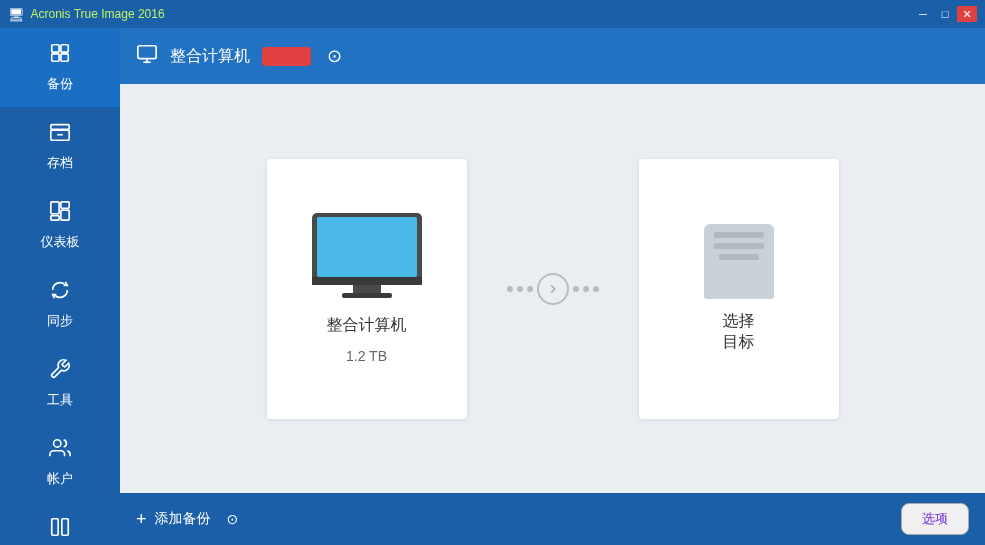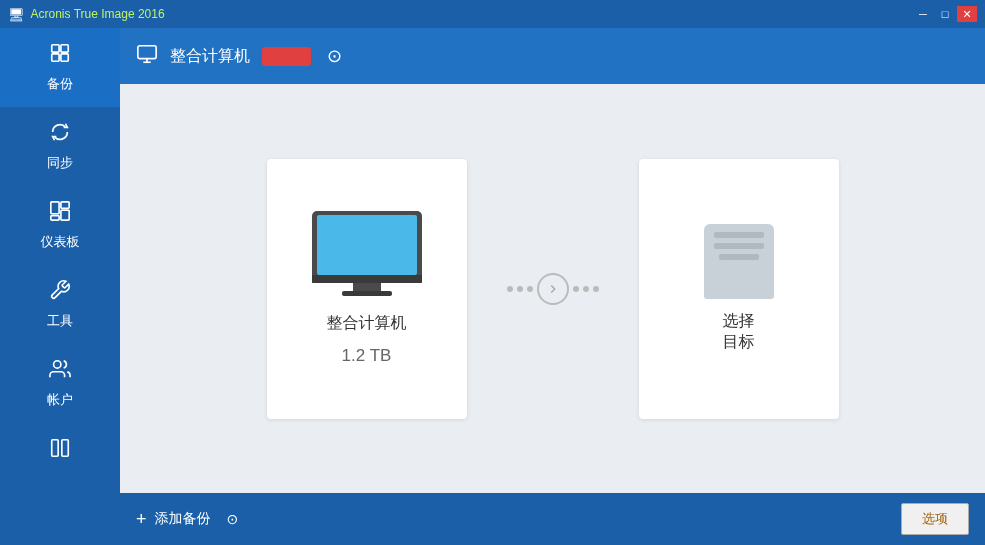--- a/index.html
+++ b/index.html
@@ -219,25 +219,25 @@
 
     .bottom-right {
       margin-left: auto;
       display: flex;
       align-items: center;
       gap: 12px;
     }
     .options-btn {
       border: 1px solid #aaa;
       background: #f0f0f0;
-      color: #a16207;
+      color: #6d28d9;
       padding: 6px 20px;
       font-size: 13px;
       cursor: pointer;
-      border-radius: 2px;
+      border-radius: 8px;
     }
 
     
     .icon-svg {
       width: 22px;
       height: 22px;
       fill: none;
       stroke: white;
       stroke-width: 1.8;
     }
@@ -266,43 +266,53 @@
         <svg class="icon-svg" viewBox="0 0 24 24">
           <rect x="3" y="3" width="8" height="8" rx="1"></rect>
           <rect x="13" y="3" width="8" height="8" rx="1"></rect>
           <rect x="3" y="13" width="8" height="8" rx="1"></rect>
           <rect x="13" y="13" width="8" height="8" rx="1"></rect>
         </svg>
       </span>
       <span class="sidebar-label">备份</span>
     </div>
 
+    <div class="sidebar-item">
+      <span class="sidebar-icon">
+        <svg class="icon-svg" viewBox="0 0 24 24">
+          <rect x="2" y="4" width="20" height="5" rx="1"></rect>
+          <rect x="2" y="10" width="20" height="11" rx="1"></rect>
+          <line x1="9" y1="15" x2="15" y2="15"></line>
+        </svg>
+      </span>
+      <span class="sidebar-label">存档</span>
+    </div>
+
+    <div class="sidebar-item">
+      <span class="sidebar-icon">
+        <svg class="icon-svg" viewBox="0 0 24 24">
+          <rect x="2" y="2" width="9" height="13" rx="1"></rect>
+          <rect x="13" y="2" width="9" height="7" rx="1"></rect>
+          <rect x="2" y="17" width="9" height="5" rx="1"></rect>
+          <rect x="13" y="11" width="9" height="11" rx="1"></rect>
+        </svg>
+      </span>
+      <span class="sidebar-label">仪表板</span>
+    </div>
 
     <div class="sidebar-item">
       <span class="sidebar-icon">
         <svg class="icon-svg" viewBox="0 0 24 24">
           <path d="M4 12a8 8 0 0 1 14-5.3"></path>
           <path d="M20 12a8 8 0 0 1-14 5.3"></path>
           <polyline points="18 3 20 7 16 7"></polyline>
           <polyline points="6 21 4 17 8 17"></polyline>
         </svg>
       </span>
       <span class="sidebar-label">同步</span>
-    </div>
-
-    <div class="sidebar-item">
-      <span class="sidebar-icon">
-        <svg class="icon-svg" viewBox="0 0 24 24">
-          <rect x="2" y="2" width="9" height="13" rx="1"></rect>
-          <rect x="13" y="2" width="9" height="7" rx="1"></rect>
-          <rect x="2" y="17" width="9" height="5" rx="1"></rect>
-          <rect x="13" y="11" width="9" height="11" rx="1"></rect>
-        </svg>
-      </span>
-      <span class="sidebar-label">仪表板</span>
     </div>
 
     <div class="sidebar-item">
       <span class="sidebar-icon">
         <svg class="icon-svg" viewBox="0 0 24 24">
           <path d="M14.7 6.3a1 1 0 0 0 0 1.4l1.6 1.6a1 1 0 0 0 1.4 0l3.77-3.77a6 6 0 0 1-7.94 7.94l-6.91 6.91a2.12 2.12 0 0 1-3-3l6.91-6.91a6 6 0 0 1 7.94-7.94l-3.76 3.76z"></path>
         </svg>
       </span>
       <span class="sidebar-label">工具</span>
     </div>
@@ -353,21 +363,21 @@
         <div style="position:relative;width:110px;height:90px;">
 
           <div style="width:110px;height:72px;background:#4a4a4a;border-radius:5px 5px 0 0;position:relative;">
             <div style="position:absolute;top:4px;left:5px;right:5px;bottom:8px;background:#4ab8e8;border-radius:2px;"></div>
             <div style="position:absolute;bottom:0;left:0;right:0;height:8px;background:#3a3a3a;border-radius:0 0 3px 3px;"></div>
           </div>
           <div style="width:28px;height:8px;background:#4a4a4a;margin:0 auto;"></div>
           <div style="width:50px;height:5px;background:#3a3a3a;border-radius:2px;margin:0 auto;"></div>
         </div>
         <div style="font-size:16px;color:#333;">整合计算机</div>
-        <div style="font-size:17px;color:#666;">1.2 TB</div>
+        <div style="font-size:14px;color:#666;">1.2 TB</div>
       </div>
 
       <div class="arrow-connector">
         <div class="arrow-dot"></div>
         <div class="arrow-dot"></div>
         <div class="arrow-dot"></div>
         <div class="arrow-circle">
           <svg width="14" height="14" viewBox="0 0 24 24" fill="none" stroke="#aaa" stroke-width="2.5">
             <polyline points="9 18 15 12 9 6"></polyline>
           </svg>

